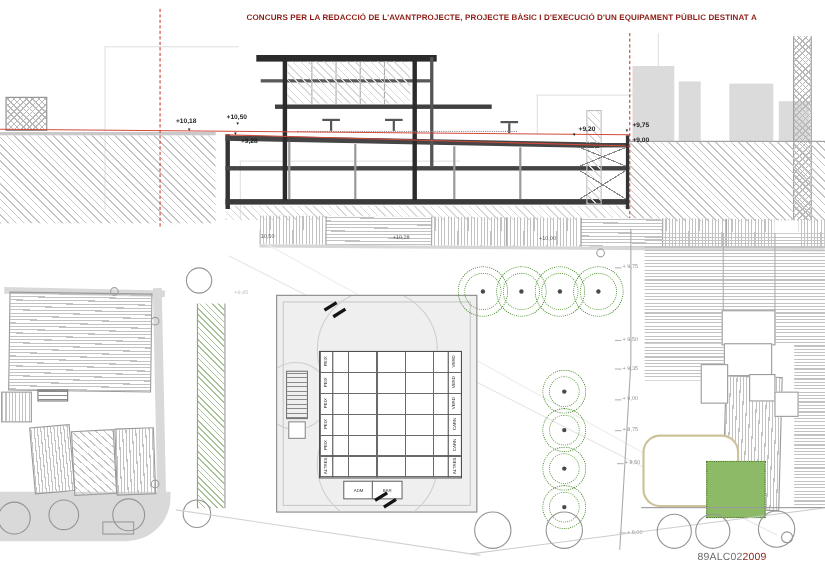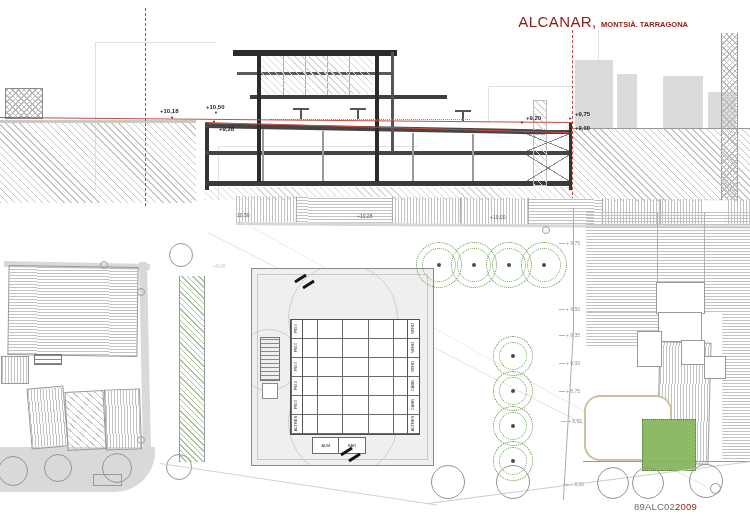--- a/index.html
+++ b/index.html
@@ -57,24 +57,21 @@
   .cell span{display:block;font-size:4px;color:#333;transform:rotate(-90deg);white-space:nowrap}
   .gray{background:#d9d9d9}
   .parc{border:1px solid #9a9a9a}
 </style>
 </head>
 <body>
 
 <div class="stage">
 
   <div class="tblock">
-    <div class="t3">
-      <span class="city">ALCANAR,</span>
-      <span class="region">MONTSIÀ. TARRAGONA</span>
-    </div>
+    <div class="t1">CONCURS PER LA REDACCIÓ DE L'AVANTPROJECTE, PROJECTE BÀSIC I D'EXECUCIÓ D'UN EQUIPAMENT PÚBLIC DESTINAT A</div>
   </div>
 
   <div>
 
     <div class="abs fl" style="left:95px;top:42px;width:1px;height:148px"></div>
     <div class="abs fl" style="left:95px;top:42px;width:122px;height:1px"></div>
     <div class="abs fl" style="left:218px;top:146px;width:1px;height:54px"></div>
     <div class="abs fl" style="left:218px;top:146px;width:200px;height:1px"></div>
     <div class="abs fl" style="left:488px;top:86px;width:1px;height:36px"></div>
     <div class="abs fl" style="left:488px;top:86px;width:110px;height:1px"></div>

